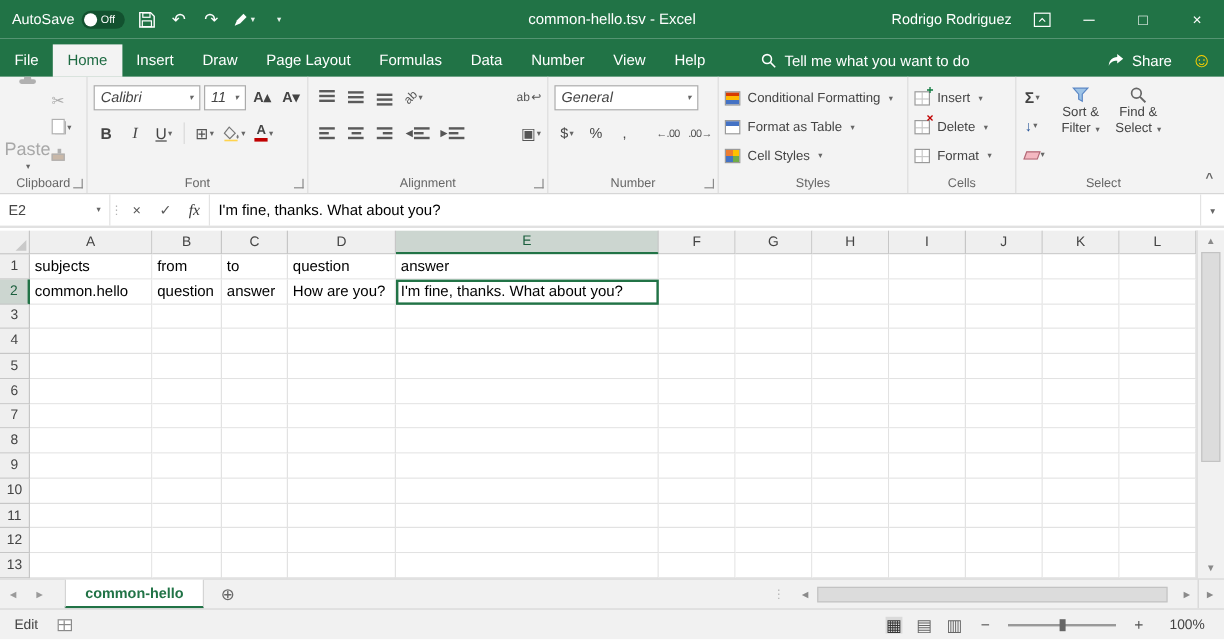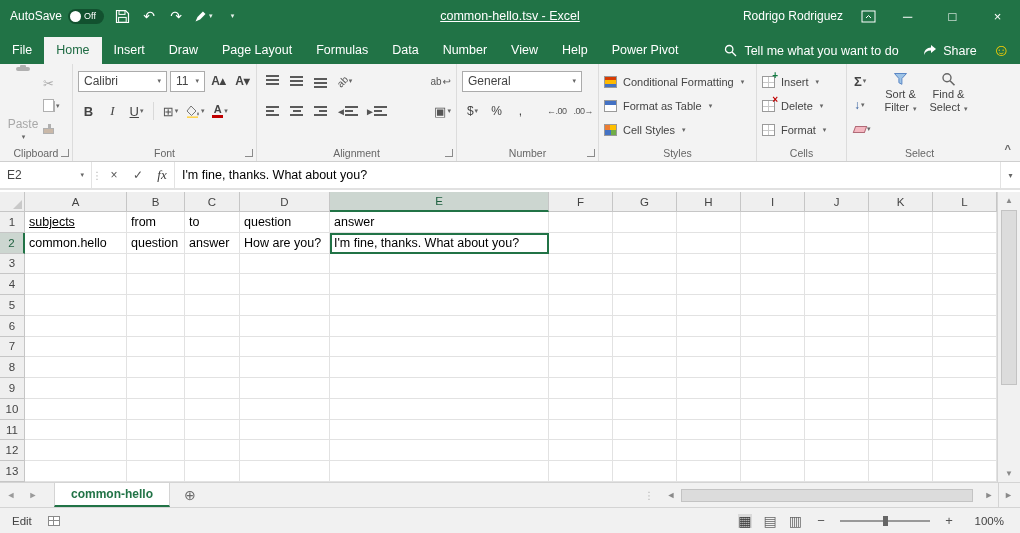--- a/index.html
+++ b/index.html
@@ -11,21 +11,21 @@
 .titlebar{position:absolute;top:0;left:0;right:0;height:32px;background:#217346;color:#fff;display:flex;align-items:center;}
 .qat{display:flex;align-items:center;gap:9px;padding-left:10px;height:100%;}
 .autosave{display:flex;align-items:center;gap:6px;}
 .as-label{font-size:12px;color:#fff;}
 .toggle{width:36px;height:15px;background:#12512f;border-radius:8px;display:flex;align-items:center;padding:0 2px;gap:3px;}
 .knob{width:11px;height:11px;border-radius:50%;background:#fff;}
 .toggle .state{font-size:9px;color:#fff;}
 .qat-btn{display:inline-flex;align-items:center;justify-content:center;min-width:18px;height:24px;color:#fff;font-size:14px;}
 .qat-btn svg{display:block;}
 .dd-w{font-size:7px;color:#e7f2ec;margin-left:2px;}
-.title{position:absolute;left:50%;transform:translateX(-50%);line-height:32px;font-size:12.5px;color:#fff;white-space:nowrap;text-decoration:underline;}
+.title{position:absolute;left:50%;transform:translateX(-50%);line-height:32px;font-size:12.5px;color:#fff;white-space:nowrap;}
 .tb-right{margin-left:auto;display:flex;align-items:center;height:100%;}
 .user{font-size:12px;margin-right:16px;color:#fff;}
 .win-controls{display:flex;height:100%;margin-left:8px;}
 .win-btn{width:45px;height:32px;display:flex;align-items:center;justify-content:center;font-size:13px;color:#fff;}
 
 
 .tabbar{position:absolute;top:32px;left:0;right:0;height:32px;background:#217346;display:flex;align-items:flex-end;color:#fff;}
 .tab{padding:0 12px;height:27px;line-height:27px;font-size:12.5px;white-space:nowrap;}
 .tab.active{background:#f3f3f3;color:#1e6b43;}
 .tellme{display:flex;align-items:center;gap:7px;margin-left:34px;height:27px;font-size:12.5px;color:#fff;}
@@ -39,27 +39,27 @@
 .group+.group{border-left:1px solid #dcdcdc;}
 .group-label{position:absolute;bottom:2px;left:0;right:0;text-align:center;font-size:10.5px;color:#666;}
 .launcher{position:absolute;right:3px;bottom:4px;width:8px;height:8px;border-right:1px solid #8a8a8a;border-bottom:1px solid #8a8a8a;}
 .g-content{display:flex;height:100%;}
 .stack2{display:flex;flex-direction:column;gap:6px;}
 .rrow{display:flex;align-items:center;gap:3px;height:24px;}
 .sbtn{display:inline-flex;align-items:center;justify-content:center;min-width:21px;height:21px;padding:0 2px;color:#444;}
 .dd{font-size:7px;color:#666;margin-left:1px;}
 .vsep{width:1px;height:18px;background:#d9d9d9;margin:0 3px;}
 .spacer{flex:1;}
-.combo{background:#fff;border:1px solid #ababab;height:21px;display:flex;align-items:center;padding:0 5px;color:#444;}
+.combo{background:#fff;border:1px solid #ababab;height:21px;display:flex;align-items:center;padding:0 5px;color:#444;font-style:italic;}
 .combo-val{flex:1;font-size:12px;white-space:nowrap;overflow:hidden;}
 
 
 .g-clipboard{width:72px;}
 .big-btn{display:flex;flex-direction:column;align-items:center;justify-content:center;width:36px;height:70px;color:#a8a8a8;gap:2px;}
-.big-label{font-size:12px;margin-top:44px;}
+.big-label{font-size:15px;margin-top:44px;}
 .clipboard-ic{width:14px;height:18px;border:2px solid #b0b0b0;border-radius:2px;position:relative;background:#fff;}
 .clipboard-ic:before{content:"";position:absolute;top:-4px;left:2px;width:6px;height:4px;background:#b0b0b0;border-radius:1px;}
 .mini-col{display:flex;flex-direction:column;gap:3px;padding-top:4px;}
 .mini-btn{display:inline-flex;align-items:center;height:20px;padding:0 2px;color:#444;}
 .glyph-dis{color:#adadad;font-size:13px;}
 .copy-ic{width:9px;height:11px;border:1px solid #b0b0b0;background:#fff;position:relative;margin-left:3px;}
 .copy-ic:before{content:"";position:absolute;left:-4px;top:-3px;width:9px;height:11px;border:1px solid #b0b0b0;background:#fff;}
 .painter-ic{width:11px;height:6px;background:#c9b8a8;border:1px solid #b0b0b0;position:relative;margin-top:3px;}
 .painter-ic:before{content:"";position:absolute;left:4px;top:-5px;width:3px;height:4px;background:#b0b0b0;}
 
@@ -234,21 +234,20 @@
     <span class="tab">File</span>
     <span class="tab active">Home</span>
     <span class="tab">Insert</span>
     <span class="tab">Draw</span>
     <span class="tab">Page Layout</span>
     <span class="tab">Formulas</span>
     <span class="tab">Data</span>
     <span class="tab">Number</span>
     <span class="tab">View</span>
     <span class="tab">Help</span>
-    <span class="tab">Power Pivot</span>
     <div class="tellme">
       <svg width="13" height="13" viewBox="0 0 13 13">
           <circle cx="5.2" cy="5.2" r="3.7" fill="none" stroke="#fff" stroke-width="1.3"></circle>
           <line x1="8" y1="8" x2="12" y2="12" stroke="#fff" stroke-width="1.3"></line>
         </svg>
       <span>Tell me what you want to do</span>
     </div>
     <div class="tab-right">
       <span class="share">
         <svg width="14" height="13" viewBox="0 0 14 13">
@@ -563,21 +562,21 @@
         <div class="col-h" style="width: 64px;">G</div>
         <div class="col-h" style="width: 64px;">H</div>
         <div class="col-h" style="width: 64px;">I</div>
         <div class="col-h" style="width: 64px;">J</div>
         <div class="col-h" style="width: 64px;">K</div>
         <div class="col-h" style="width: 64px;">L</div>
       </div>
     <div>
         <div class="g-row">
           <div class="row-h">1</div>
-          <div class="cell" style="width: 102px; text-decoration: underline;">subjects</div>
+          <div class="cell" style="width: 102px;">subjects</div>
           <div class="cell" style="width: 58px;">from</div>
           <div class="cell" style="width: 55px;">to</div>
           <div class="cell" style="width: 90px;">question</div>
           <div class="cell" style="width: 219px;">answer</div>
           <div class="cell" style="width: 64px;"></div>
           <div class="cell" style="width: 64px;"></div>
           <div class="cell" style="width: 64px;"></div>
           <div class="cell" style="width: 64px;"></div>
           <div class="cell" style="width: 64px;"></div>
           <div class="cell" style="width: 64px;"></div>

